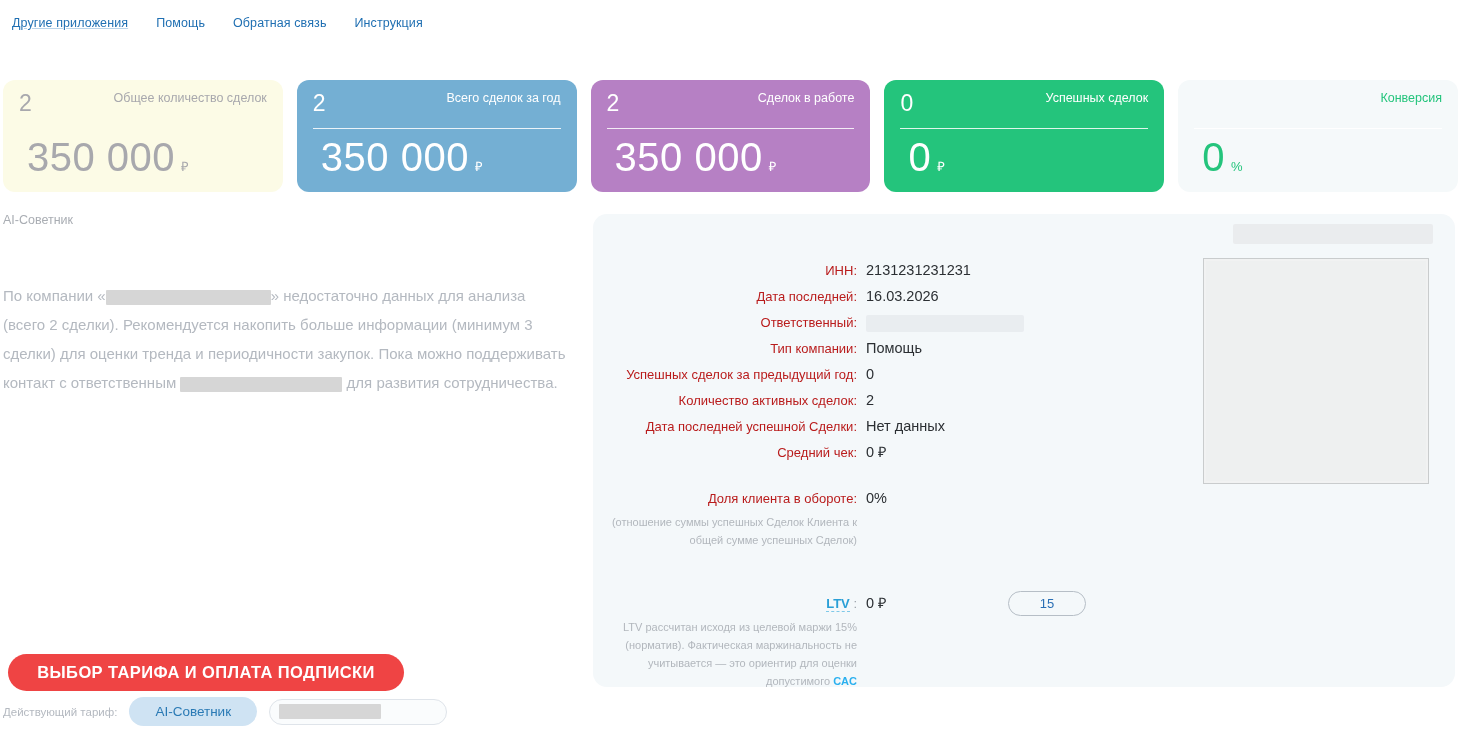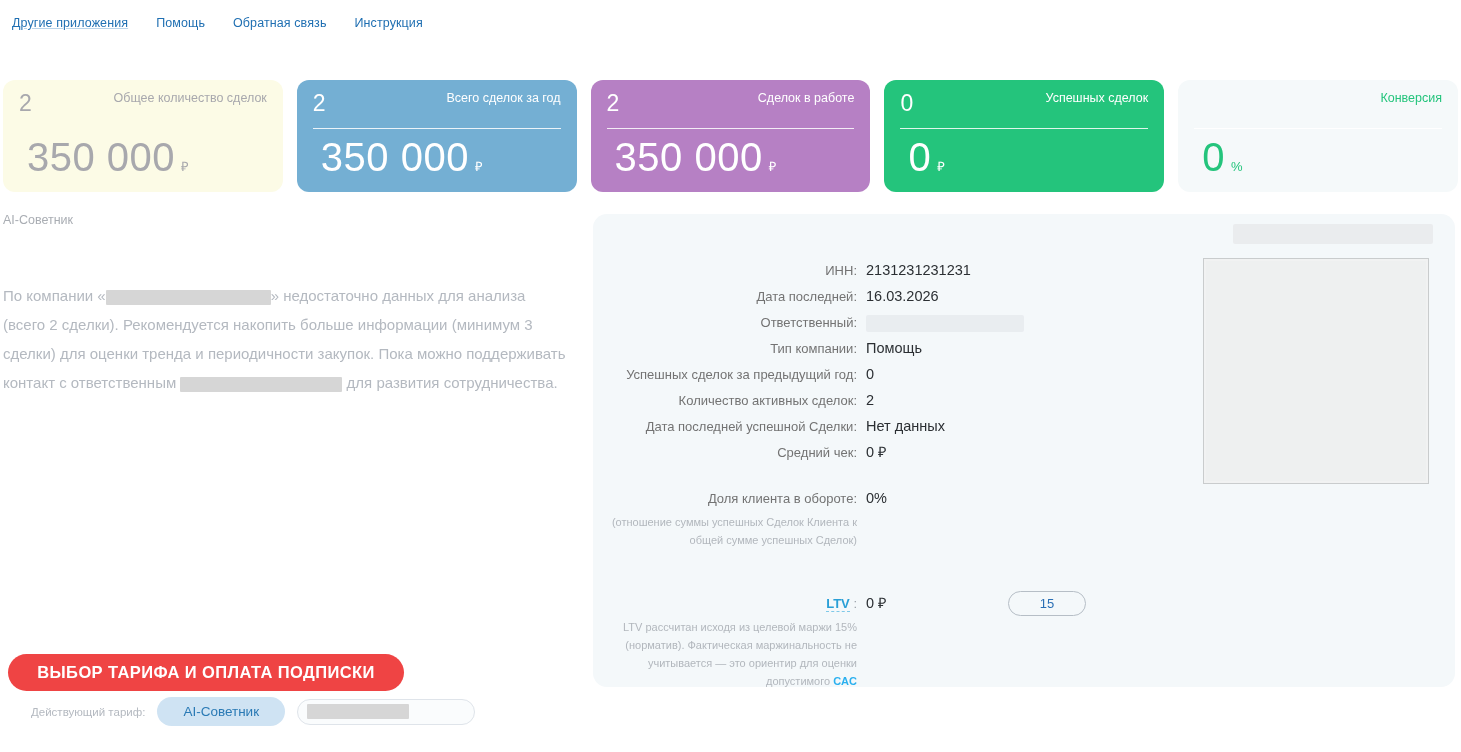--- a/index.html
+++ b/index.html
@@ -91,21 +91,21 @@
   .cta {
     position: absolute; left: 8px; top: 654px;
     width: 396px; height: 37px; border: none; border-radius: 19px;
     background: #ef4444; color: #ffffff;
     font-family: "Liberation Sans", sans-serif;
     font-size: 16.5px; font-weight: 700; letter-spacing: .4px;
     cursor: pointer;
   }
   .tariff-row {
     position: absolute; left: 3px; top: 697px;
-    display: flex; align-items: center; gap: 12px; margin-left: 28px;
+    display: flex; align-items: center; gap: 12px;
   }
   .tariff-label { font-size: 11.5px; color: #b4b9c0; }
   .tariff-pill {
     background: #cfe3f3; color: #2a7ab5; border-radius: 16px;
     padding: 7px 26px; font-size: 13.5px; white-space: nowrap;
   }
   .tariff-input {
     width: 178px; height: 26px; border: 1px solid #dfe4ea; border-radius: 14px;
     background: #fafcfd; display: flex; align-items: center; padding-left: 9px;
   }
@@ -125,21 +125,21 @@
     position: absolute; left: 610px; top: 44px;
     width: 226px; height: 226px;
     background: #eef0f0; border: 1px solid #c9cccd;
     box-shadow: inset 0 0 0 2px #f1f2f2;
   }
 
   .rows { position: absolute; left: 0; top: 45px; width: 585px; }
   .row { display: flex; align-items: baseline; margin-bottom: 3px; min-height: 22px; }
   .row .lbl {
     width: 273px; text-align: right; padding-right: 9px;
-    font-size: 13px; color: #737373; line-height: 22px;
+    font-size: 13px; color: #b91c1c; line-height: 22px;
   }
   .row .val {
     font-size: 14.5px; color: #2b2f33; line-height: 22px; white-space: nowrap;
   }
   .row .val .redbar {
     display: inline-block; width: 158px; height: 17px;
     background: #e9edf0; border-radius: 2px; vertical-align: middle;
   }
 
   .spacer-sm { height: 20px; }

